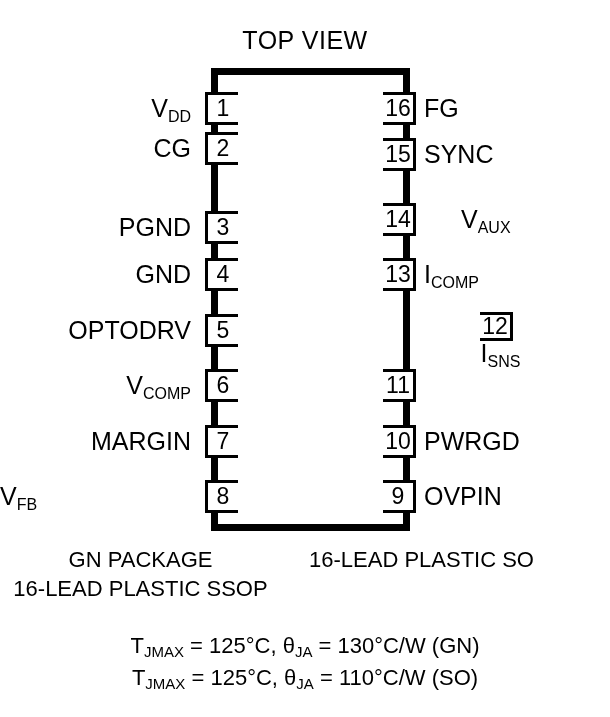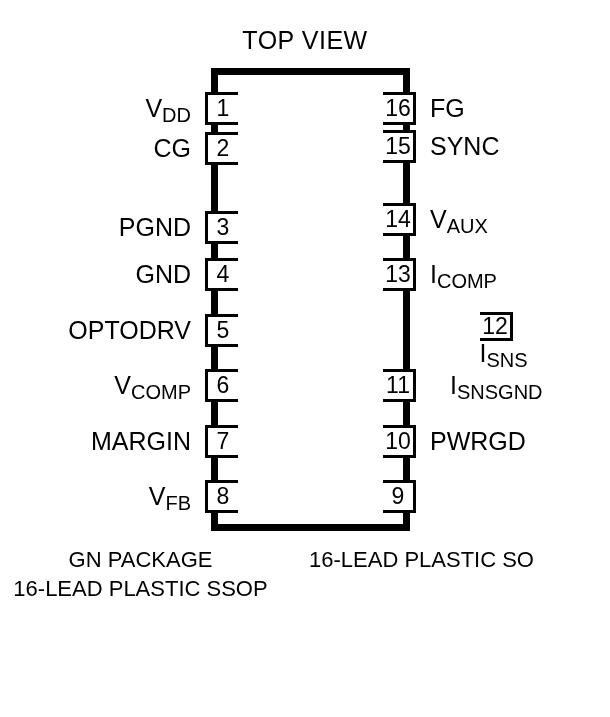--- a/index.html
+++ b/index.html
@@ -62,24 +62,24 @@
     width: 227px;
     justify-content: flex-start;
   }
 
   .pin-label {
     font-size: 25px;
     white-space: nowrap;
     line-height: 1;
   }
   .pin-row.left .pin-label { margin-right: 14px; text-align: right; }
-  .pin-row.right .pin-label { margin-left: 14px; text-align: left; }
+  .pin-row.right .pin-label { margin-left: 8px; text-align: left; }
 
   .pin-label sub {
-    font-size: 20px;
+    font-size: 16px;
     vertical-align: baseline;
     position: relative;
     top: 5px;
     letter-spacing: 0;
   }
 
   .pin-box {
     width: 35px;
     height: 33px;
     border: 3px solid #000000;
@@ -159,63 +159,67 @@
         <div class="pin-box">5</div>
       </div>
       <div class="pin-row left" style="top: 367.5px;">
         <div class="pin-label">V<sub>COMP</sub></div>
         <div class="pin-box">6</div>
       </div>
       <div class="pin-row left" style="top: 423px;">
         <div class="pin-label">MARGIN</div>
         <div class="pin-box">7</div>
       </div>
-      <div class="pin-row left" style="top: 478.5px;">
+      <div class="pin-row left" style="top: 478.5px; justify-content: space-between;">
         <div class="pin-label">V<sub>FB</sub></div>
         <div class="pin-box">8</div>
       </div>
     </div>
   <div id="right-pins">
       <div class="pin-row right" style="top: 90px;">
         <div class="pin-box">16</div>
         <div class="pin-label">FG</div>
       </div>
-      <div class="pin-row right" style="top: 128px;">
+      <div class="pin-row right" style="top: 136px;">
         <div class="pin-box">15</div>
         <div class="pin-label">SYNC</div>
       </div>
-      <div class="pin-row right" style="top: 201px;">
+      <div class="pin-row right" style="top: 201px; gap: 37px;">
         <div class="pin-box">14</div>
         <div class="pin-label">V<sub>AUX</sub></div>
       </div>
       <div class="pin-row right" style="top: 256.5px;">
         <div class="pin-box">13</div>
         <div class="pin-label">I<sub>COMP</sub></div>
       </div>
       <div class="pin-row right" style="top: 312px; flex-direction: column;">
         <div class="pin-box">12</div>
         <div class="pin-label">I<sub>SNS</sub></div>
       </div>
       <div class="pin-row right" style="top: 367.5px; gap: 20px;">
         <div class="pin-box">11</div>
-        <div class="pin-label">I<sub>SNSGND</sub></div>
       </div>
       <div class="pin-row right" style="top: 423px;">
         <div class="pin-box">10</div>
         <div class="pin-label">PWRGD</div>
       </div>
       <div class="pin-row right" style="top: 478.5px;">
         <div class="pin-box">9</div>
+        <div class="pin-label">OVPIN</div>
       </div>
     </div>
 
   <div class="caption-block">
     <div class="caption-col">
       <div class="line1">GN PACKAGE</div>
       <div class="line2">16-LEAD PLASTIC SSOP</div>
     </div>
     <div class="caption-col">
       <div class="line2">16-LEAD PLASTIC SO</div>
     </div>
   </div>
 
+  <div class="thermal" id="thermal-notes">
+      <div>T<sub>JMAX</sub> = 125°C, θ<sub>JA</sub> = 130°C/W (GN)</div>
+      <div>T<sub>JMAX</sub> = 125°C, θ<sub>JA</sub> = 110°C/W (SO)</div>
+    </div>
 
 </div>
 
 </body></html>

